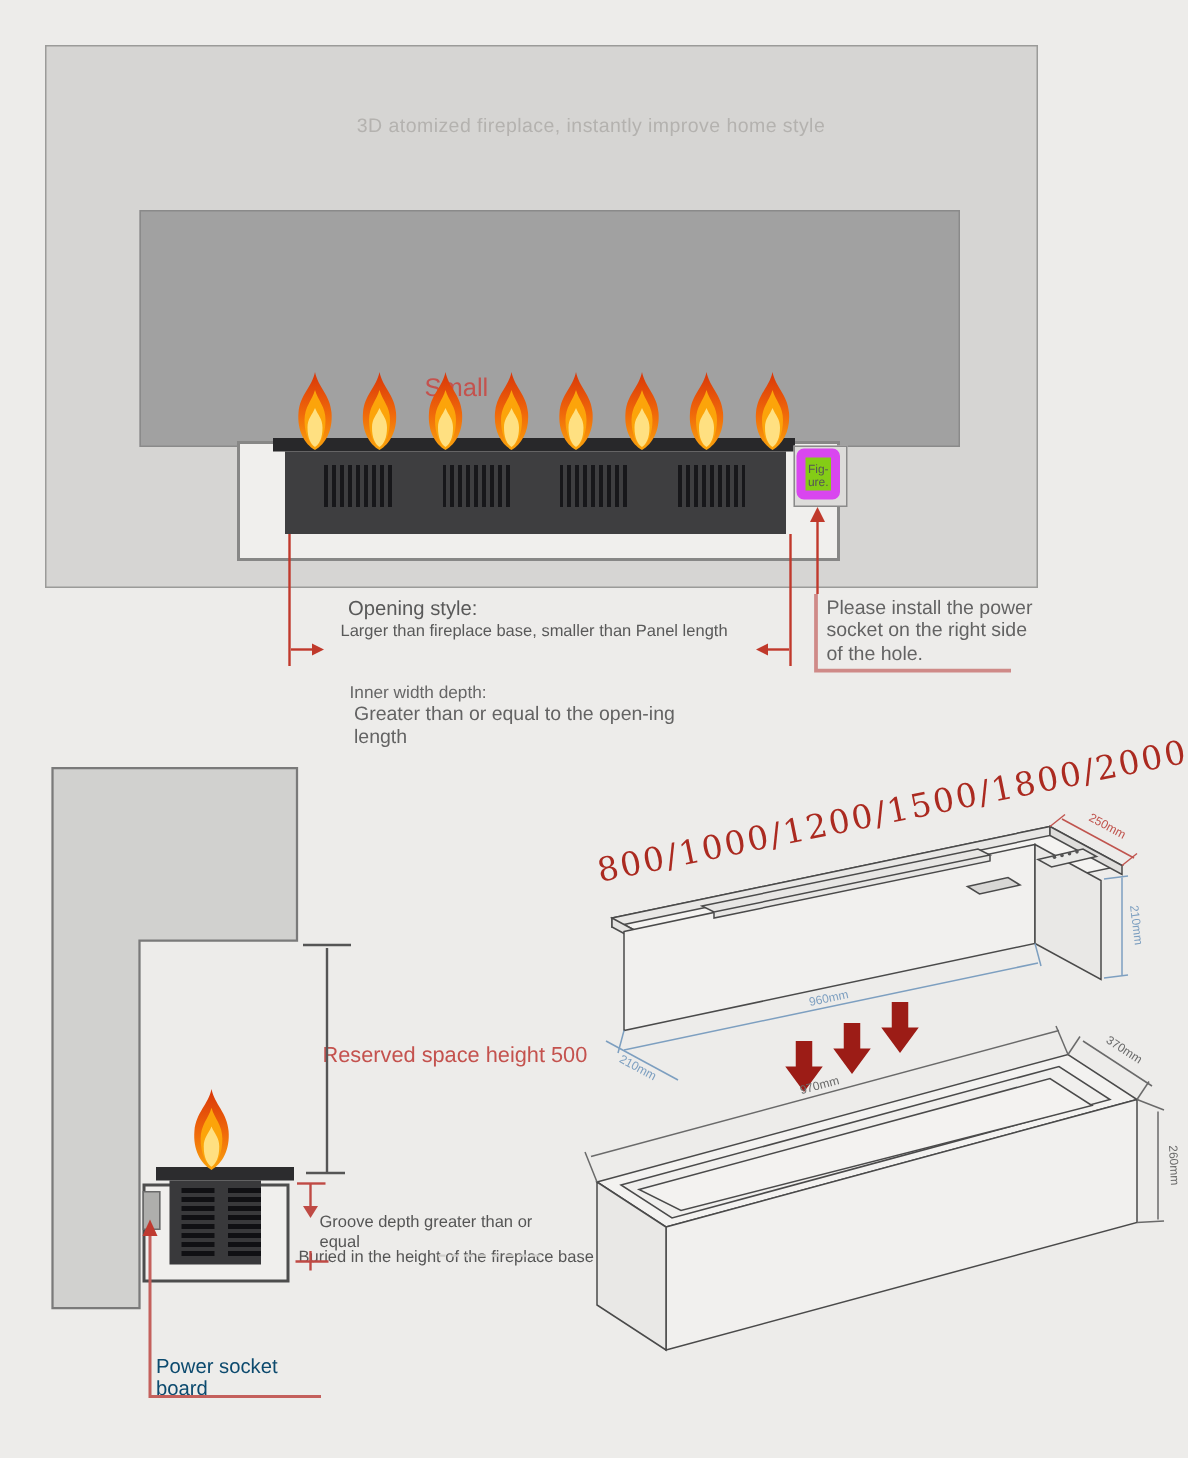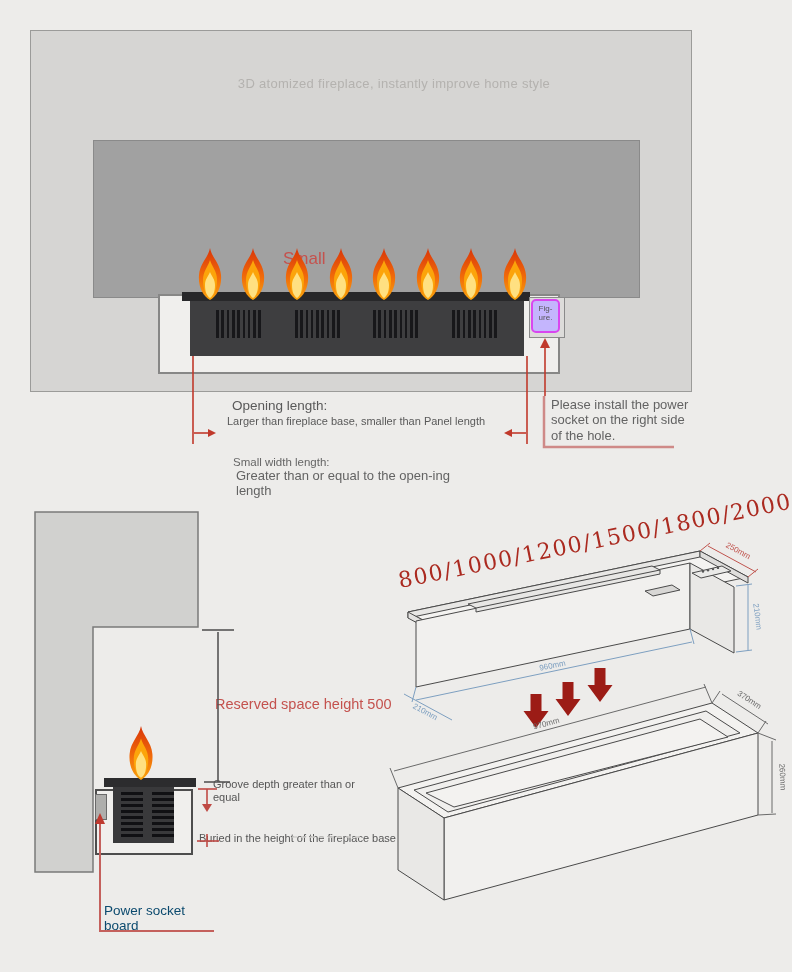--- a/index.html
+++ b/index.html
@@ -11,36 +11,36 @@
   .wall{left:30px;top:30px;width:660px;height:360px;background:#d6d5d3;border:1px solid #9b9b99;}
   .title{left:30px;top:76px;width:728px;text-align:center;font-size:13px;color:#b4b2af;letter-spacing:.3px;}
   .panel{left:93px;top:140px;width:545px;height:156px;background:#a1a1a1;border:1px solid #8a8a8a;}
   .recess{left:158px;top:294px;width:398px;height:76px;background:#f0efed;border:2px solid #878786;}
   .flange{left:182px;top:292px;width:348px;height:9px;background:#28282a;}
   .insert-body{left:190px;top:301px;width:334px;height:55px;background:#3e3e40;
                display:flex;justify-content:space-between;padding:9px 26px 0 26px;box-sizing:border-box;}
   .vent{width:46px;height:28px;background:repeating-linear-gradient(90deg,#17171a 0 2.6px,rgba(0,0,0,0) 2.6px 5.3px);}
   .small-label{left:283px;top:249px;font-size:17px;color:#c4524e;}
   .figbox-outer{left:529px;top:297px;width:34px;height:39px;border:1px solid #8a8a8a;background:#dddcda;}
-  .figbox{left:531px;top:299px;width:29px;height:34px;border:2px solid #d946ef;border-radius:5px;background:#c4b5fd;
+  .figbox{left:531px;top:299px;width:29px;height:34px;border:6px solid #d946ef;border-radius:5px;background:#84cc16;
           box-sizing:border-box;font-size:8px;line-height:8.5px;color:#555;text-align:center;padding-top:4px;}
   
   .t-opening-title{left:232px;top:398px;font-size:13.5px;color:#595959;}
   .t-opening-body{left:227px;top:415px;width:302px;font-size:11px;line-height:1.12;color:#595959;}
   .t-inner-title{left:233px;top:456px;font-size:11.5px;color:#666;}
   .t-inner-body{left:236px;top:469px;width:218px;font-size:13px;line-height:1.15;color:#636363;}
   .t-socket-note{left:551px;top:397px;width:138px;font-size:13px;line-height:1.18;color:#636363;}
   
   .groovebox{left:95px;top:789px;width:98px;height:66px;background:#f0efed;border:2px solid #4d4d4d;box-sizing:border-box;}
   .s-flange{left:104px;top:778px;width:92px;height:9px;background:#2c2c2e;}
   .s-body{left:113px;top:787px;width:61px;height:56px;background:#39393b;display:flex;gap:9px;padding:5px 0 0 8px;box-sizing:border-box;}
   .s-col{width:22px;height:46px;background:repeating-linear-gradient(180deg,#101013 0 3.5px,rgba(0,0,0,0) 3.5px 6px);}
   .socket{left:95px;top:794px;width:12px;height:26px;background:#aeaeac;border:1px solid #6a6a6a;box-sizing:border-box;}
   .t-reserved{left:215px;top:696px;font-size:14.5px;color:#c4524e;}
-  .t-groove{left:213px;top:778px;width:164px;font-size:11px;line-height:1.2;color:#555;}
+  .t-groove{left:213px;top:809px;width:164px;font-size:11px;line-height:1.2;color:#555;}
   .t-buried{left:199px;top:812px;width:214px;font-size:11px;line-height:1.2;color:#555;margin-top:20px;}
   .t-powersocket{left:104px;top:904px;width:110px;font-size:13.5px;line-height:1.1;color:#0c4a6e;}
   
   #overlay{left:0;top:0;width:792px;height:972px;pointer-events:none;}
   .dimtext{font-family:"Liberation Sans", sans-serif;font-size:8px;}
   .sizes{font-family:"DejaVu Serif", serif;font-size:22px;fill:#ab2a20;letter-spacing:1.5px;}
 </style>
 </head>
 <body>
 
@@ -54,23 +54,23 @@
   <div class="abs insert-body">
     <div class="vent"></div>
     <div class="vent"></div>
     <div class="vent"></div>
     <div class="vent"></div>
   </div>
   <div class="abs figbox-outer"></div>
   <div class="abs figbox">Fig-ure.</div>
   <div class="abs small-label">Small</div>
 
-  <div class="abs t-opening-title">Opening length:</div>
+  <div class="abs t-opening-title">Opening style:</div>
   <div class="abs t-opening-body">Larger than fireplace base, smaller than Panel length</div>
-  <div class="abs t-inner-title">Small width length:</div>
+  <div class="abs t-inner-title">Inner width depth:</div>
   <div class="abs t-inner-body">Greater than or equal to the open-ing length</div>
   <div class="abs t-socket-note">Please install the power socket on the right side of the hole.</div>
 
   <div class="abs groovebox"></div>
   <div class="abs s-flange"></div>
   <div class="abs s-body">
     <div class="s-col"></div>
     <div class="s-col"></div>
   </div>
   <div class="abs socket"></div>

